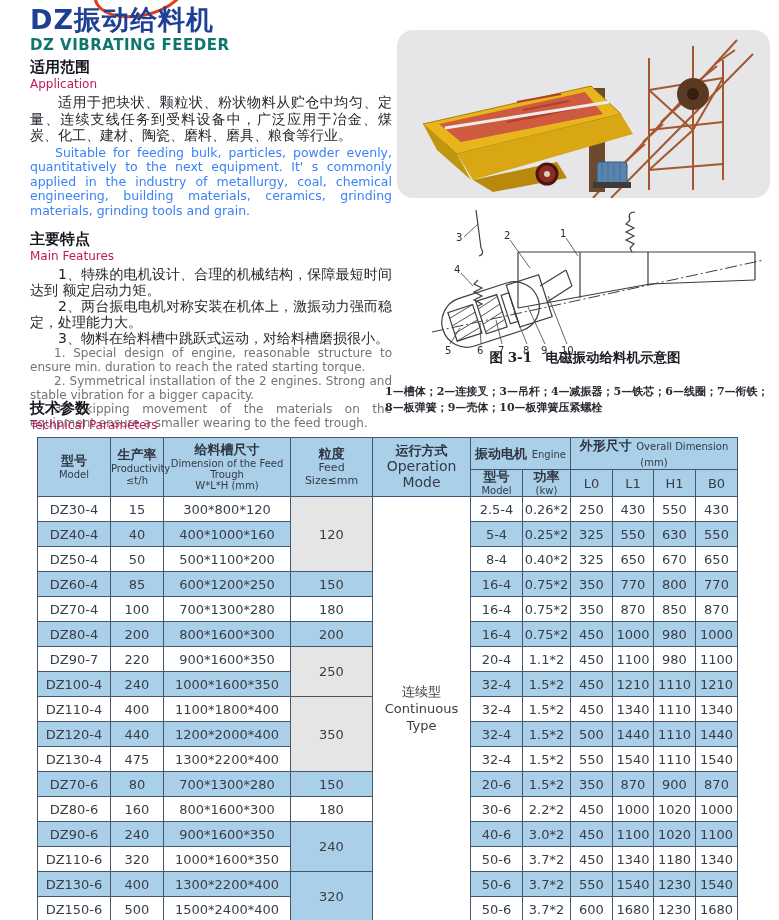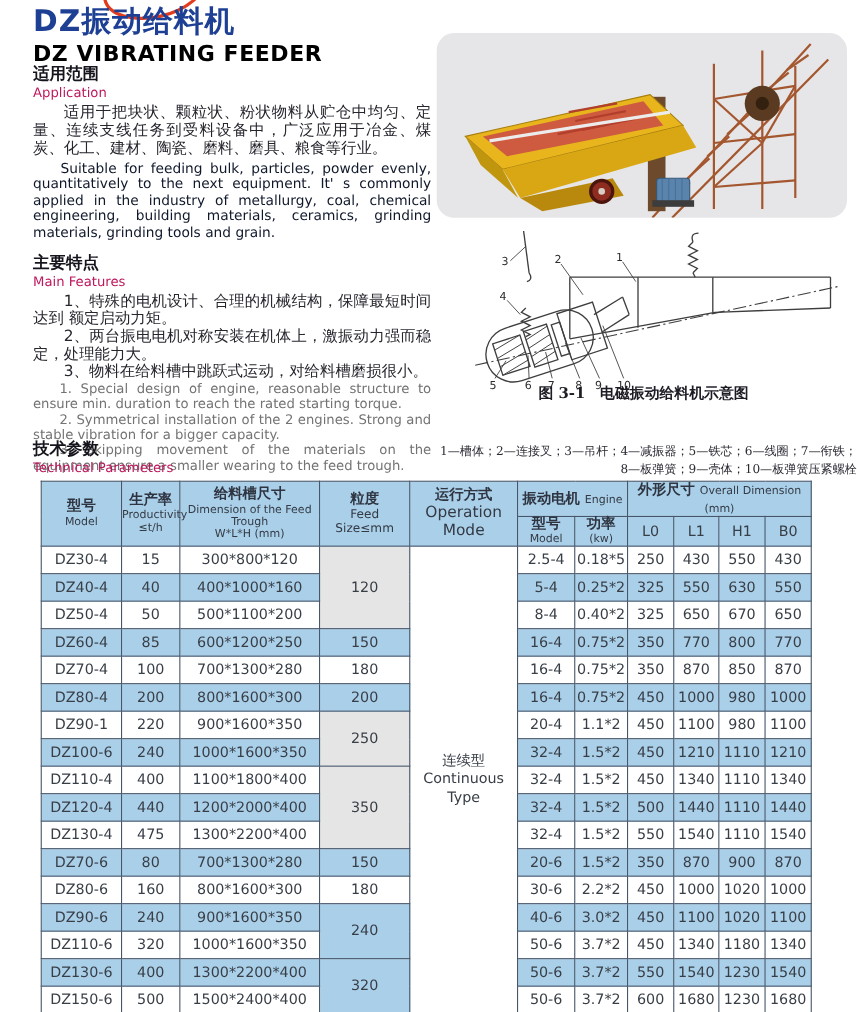--- a/index.html
+++ b/index.html
@@ -5,39 +5,39 @@
   html,body{margin:0;padding:0;}
   body{
     width:779px;height:920px;position:relative;overflow:hidden;background:#ffffff;
     font-family:"DejaVu Sans","Liberation Sans",sans-serif;color:#23232b;
   }
   
   #red-arc{position:absolute;left:93px;top:-36px;width:88px;height:47px;
     border:3px solid #e23b1e;border-radius:50%;transform:rotate(-12deg);}
   #title-block{position:absolute;left:30px;top:5px;}
   .title-zh{font-size:27px;font-weight:bold;color:#1d3f94;letter-spacing:1px;line-height:1.1;}
-  .title-en{font-size:20px;font-weight:bold;color:#000000;letter-spacing:.5px;margin-top:1px;}
+  .title-en{font-size:15px;font-weight:bold;color:#0f766e;letter-spacing:.5px;margin-top:1px;}
   
   .sec-zh{font-size:15px;font-weight:bold;color:#15151d;margin:0;line-height:1.2;}
   .sec-en{font-size:12px;font-weight:normal;color:#be185d;margin:1px 0 4px;line-height:1.2;}
   .zh-para{font-size:14px;line-height:1.16;text-align:justify;text-indent:2em;margin:2px 0;color:#26262e;font-family:Liberation Serif, serif;}
-  .en-para{font-size:12.5px;line-height:1.15;text-align:justify;text-indent:2em;margin:2px 0 4px;color:#0f172a;}
+  .en-para{font-size:12.5px;line-height:1.15;text-align:justify;text-indent:2em;margin:2px 0 4px;color:#3b82f6;}
   .zh-item{font-size:14px;line-height:1.1;text-align:justify;text-indent:2em;margin:1px 0;color:#26262e;}
   .en-item{font-size:12px;line-height:1.12;text-align:justify;text-indent:2em;margin:1px 0;color:#737373;}
   #app-block{position:absolute;left:30px;top:58px;width:362px;}
   #feat-block{position:absolute;left:30px;top:218px;width:362px;margin-top:12px;}
   #tech-block{position:absolute;left:30px;top:399px;width:362px;}
   
   #photo-panel{position:absolute;left:397px;top:30px;width:373px;height:168px;margin:0;
     background:#e6e6e8;border-radius:16px;overflow:hidden;}
   #diagram{position:absolute;left:400px;top:210px;width:370px;height:150px;margin:0;}
   #fig-caption{position:absolute;left:400px;top:349px;width:370px;text-align:center;
     font-weight:bold;font-size:13.5px;color:#1c1c24;font-family:"DejaVu Serif","Liberation Serif",serif;}
-  .legend{position:absolute;left:385px;width:394px;text-align:right;font-size:11px;font-weight:normal;
-    color:#2a2a33;font-family:"DejaVu Serif","Liberation Serif",serif;margin-top:19px;}
+  .legend{position:absolute;left:385px;width:394px;text-align:left;font-size:11px;font-weight:bold;
+    color:#2a2a33;font-family:"DejaVu Serif","Liberation Serif",serif;}
   #legend1{top:384px;} #legend2{top:400px;}
   
   #params-table{position:absolute;left:37px;top:437px;width:700px;border-collapse:collapse;
     table-layout:fixed;font-size:13px;color:#383e46;}
   #params-table th,#params-table td{border:1px solid #46576b;text-align:center;vertical-align:middle;padding:0;}
   #params-table thead th{background:#aacfe9;}
   #params-table thead tr.grp-row th{height:20px;}
   #params-table thead tr.sub-row th{height:24px;}
   .hz{font-size:13px;font-weight:bold;color:#2e3440;line-height:1.15;display:block;}
   .he{font-size:10px;font-weight:normal;color:#333a44;line-height:1.12;display:block;}
@@ -276,21 +276,21 @@
         <td>DZ30-4</td>
         <td>15</td>
         <td>300*800*120</td>
         <td rowspan="3" class="mergedw">120</td>
         <td rowspan="17" class="mergedw op">
           <div>连续型</div>
           <div style="white-space: pre-line;">Continuous
 Type</div>
         </td>
         <td>2.5-4</td>
-        <td>0.18*5</td>
+        <td>0.26*2</td>
         <td>250</td>
         <td>430</td>
         <td>550</td>
         <td>430</td>
       </tr>
       <tr class="stripe">
         <td>DZ40-4</td>
         <td>40</td>
         <td>400*1000*160</td>
         <td>5-4</td>
@@ -341,33 +341,33 @@
         <td>800*1600*300</td>
         <td>200</td>
         <td>16-4</td>
         <td>0.75*2</td>
         <td>450</td>
         <td>1000</td>
         <td>980</td>
         <td>1000</td>
       </tr>
       <tr>
-        <td>DZ90-1</td>
+        <td>DZ90-7</td>
         <td>220</td>
         <td>900*1600*350</td>
         <td rowspan="2" class="mergedw">250</td>
         <td>20-4</td>
         <td>1.1*2</td>
         <td>450</td>
         <td>1100</td>
         <td>980</td>
         <td>1100</td>
       </tr>
       <tr class="stripe">
-        <td>DZ100-6</td>
+        <td>DZ100-4</td>
         <td>240</td>
         <td>1000*1600*350</td>
         <td>32-4</td>
         <td>1.5*2</td>
         <td>450</td>
         <td>1210</td>
         <td>1110</td>
         <td>1210</td>
       </tr>
       <tr>

